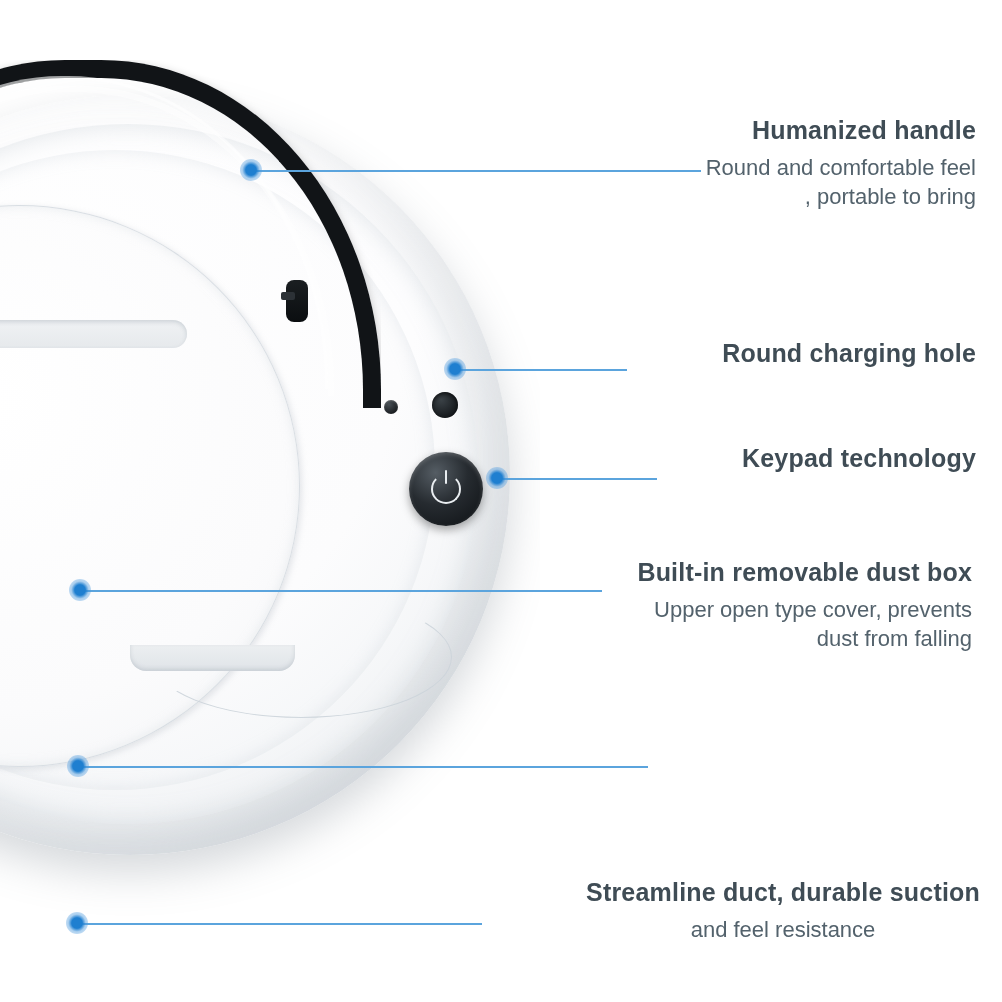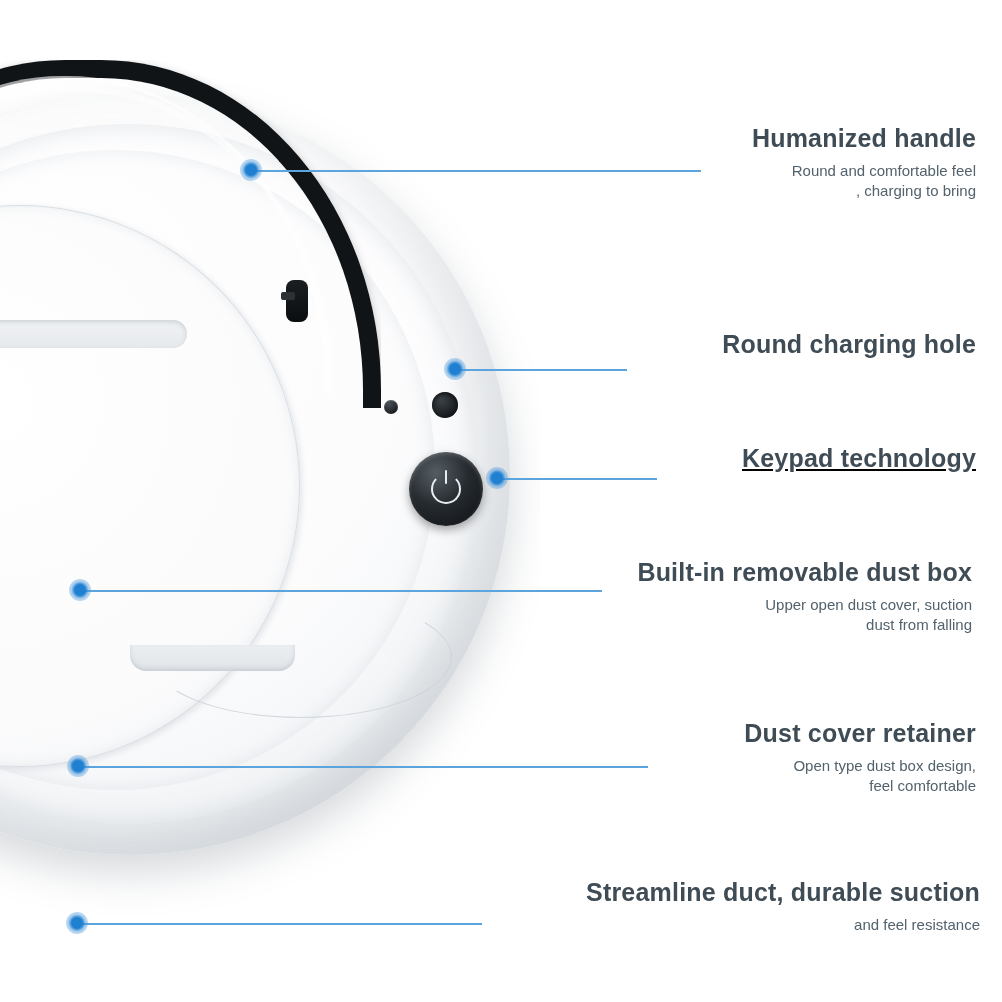--- a/index.html
+++ b/index.html
@@ -236,21 +236,21 @@
   }
   .callout .title {
     font-size: 25px;
     font-weight: bold;
     color: #3f4c55;
     letter-spacing: 0.2px;
     line-height: 1.15;
     white-space: nowrap;
   }
   .callout .desc {
-    font-size: 15px;
+    font-size: 22px;
     color: #53626c;
     line-height: 1.35;
     margin-top: 8px;
     white-space: nowrap;
   }
   .callout .desc span { display: block; }
 </style>
 </head>
 <body>
 
@@ -283,52 +283,45 @@
   <div class="leader" style="left:78px;  top:766px;  width:570px;"></div>
   <div class="leader" style="left:77px;  top:923px;  width:405px;"></div>
 
   <div class="dot" style="left:251px; top:170px;"></div>
   <div class="dot" style="left:455px; top:369px;"></div>
   <div class="dot" style="left:497px; top:478px;"></div>
   <div class="dot" style="left:80px;  top:590px;"></div>
   <div class="dot" style="left:78px;  top:766px;"></div>
   <div class="dot" style="left:77px;  top:923px;"></div>
 
-  <div class="callout" style="right:26px; top:124px;">
+  <div class="callout" style="right:26px; top:116px;">
     <div class="title">Humanized handle</div>
     <div class="desc">
       <span>Round and comfortable feel</span>
-      <span>, charging to bring</span>
+      <span>, portable to bring</span>
     </div>
   </div>
 
-  <div class="callout" style="right:26px; top:330px;margin-left:14px;">
+  <div class="callout" style="right:26px; top:339px;margin-left:14px;">
     <div class="title">Round charging hole</div>
   </div>
 
-  <div class="callout" style="right:26px; top:444px;text-decoration:underline;">
+  <div class="callout" style="right:26px; top:444px;">
     <div class="title">Keypad technology</div>
   </div>
 
   <div class="callout" style="right:30px; top:558px;">
     <div class="title">Built-in removable dust box</div>
     <div class="desc">
-      <span>Upper open dust cover, suction</span>
+      <span>Upper open type cover, prevents</span>
       <span>dust from falling</span>
     </div>
   </div>
 
-  <div class="callout" style="right:26px; top:719px;">
-    <div class="title">Dust cover retainer</div>
-    <div class="desc">
-      <span>Open type dust box design,</span>
-      <span>feel comfortable</span>
-    </div>
-  </div>
-
-  <div class="callout" style="right:22px; top:878px;">
+
+  <div class="callout" style="right:22px; top:878px;text-align:center;">
     <div class="title">Streamline duct, durable suction</div>
     <div class="desc">
       <span>and feel resistance</span>
     </div>
   </div>
 
 </div>
 
 </body></html>

